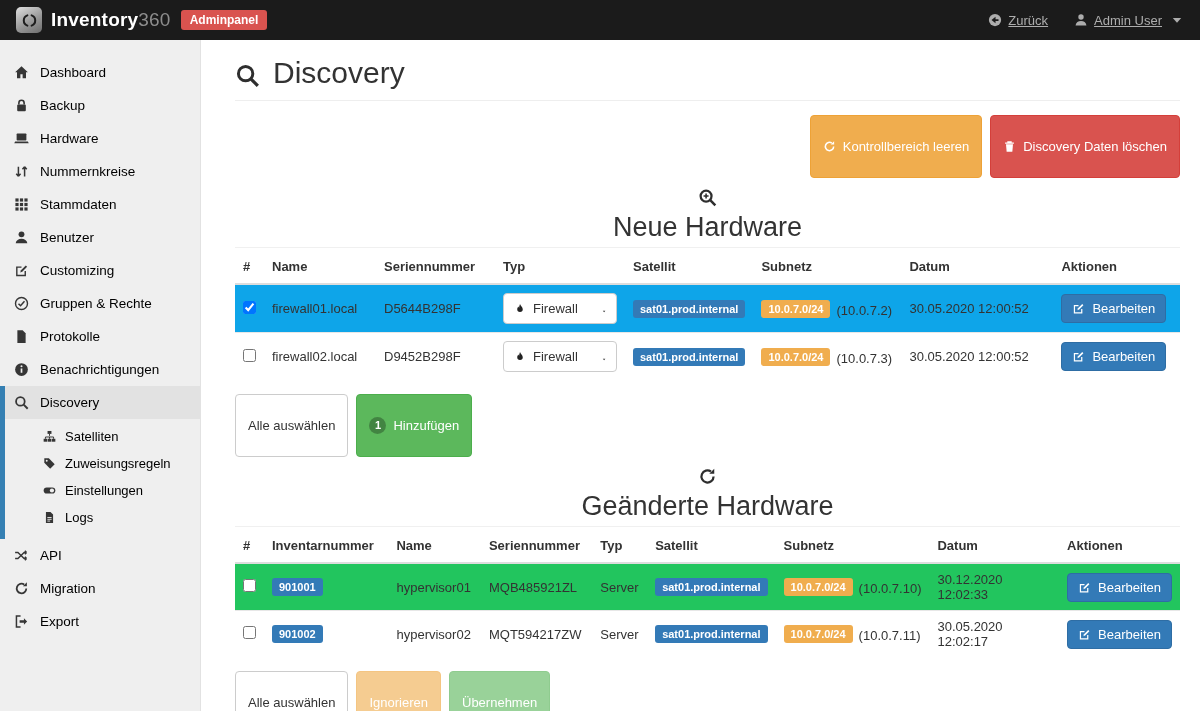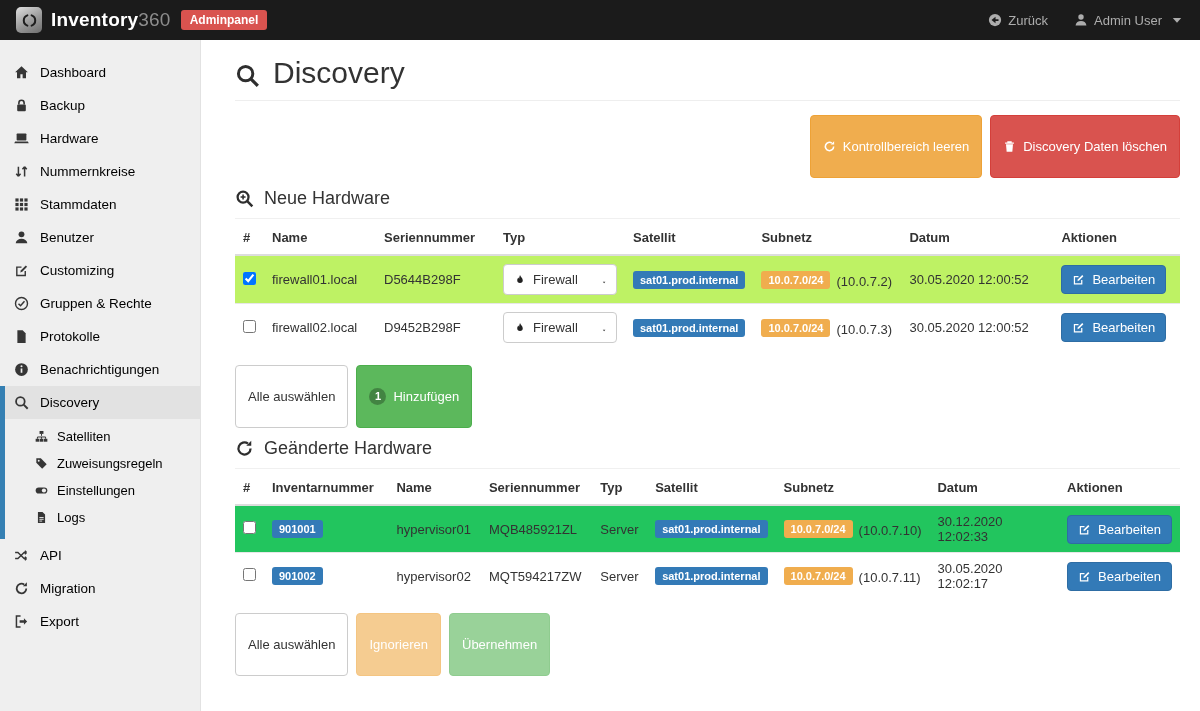--- a/index.html
+++ b/index.html
@@ -11,49 +11,49 @@
     background:#1b1b1b; display:flex; align-items:center; padding:0 16px; z-index:5; }
   .logo-box { width:26px; height:26px; border-radius:5px; margin-right:9px;
     background:linear-gradient(150deg,#e0e0e0 0%,#9a9a9a 55%,#6e6e6e 100%);
     display:flex; align-items:center; justify-content:center; color:#1e1e1e; }
   .logo-box .icon{ width:17px; height:17px; }
   .brand { font-size:19px; color:#fff; font-weight:600; letter-spacing:.2px; }
   .brand .suffix { color:#8d8d8d; font-weight:300; }
   .admin-badge { margin-left:10px; background:#d9534f; color:#fff; font-size:12px;
     font-weight:bold; padding:3px 9px; border-radius:3px; }
   .header-right { margin-left:auto; display:flex; align-items:center; gap:26px;
-    color:#adadad; font-size:13px; }
+    color:#adadad; font-size:13px;text-decoration:underline; }
   .header-link { display:flex; align-items:center; gap:6px; cursor:pointer; }
   .header-link .icon { width:14px; height:14px; }
   .caret { width:9px; height:9px; margin-left:2px; }
 
   
   .sidebar { position:absolute; left:0; top:40px; width:201px; bottom:0;
     background:#efefef; border-right:1px solid #e2e2e2; padding-top:16px;
     font-size:13.5px; color:#000000; }
   .nav-item { display:flex; align-items:center; gap:11px; padding:8px 14px;
     cursor:pointer; line-height:17px; }
   .nav-item .icon { width:15px; height:15px; color:#363636; flex:none; }
   .nav-group { border-left:5px solid #3580b3; }
   .nav-group .nav-item { padding-left:9px; }
   .nav-item.active { background:#e2e2e2; }
-  .submenu { padding:4px 0 8px 0; }
+  .submenu { padding:4px 0 8px 8px; }
   .submenu .nav-item { padding:5px 14px 5px 30px; font-size:13px; gap:9px; }
   .submenu .nav-item .icon { width:13px; height:13px; }
 
   
   .main { position:absolute; left:201px; top:40px; right:0; bottom:0;
     background:#fff; padding:12px 20px 0 34px; }
   h1.page-title { font-size:30px; font-weight:400; color:#333; display:flex;
     align-items:center; gap:13px; margin:4px 0 10px; line-height:34px; }
   h1.page-title .icon { width:25px; height:25px; color:#2e2e2e; }
   hr.rule { border:0; border-top:1px solid #eee; }
   .top-actions { display:flex; justify-content:flex-end; gap:8px; margin:14px 0 0; }
-  h2.section-title { font-size:18px; font-weight:400; color:#333; display:flex;
-    align-items:center; gap:10px; margin:8px 0 0; line-height:24px; }
+  h2.section-title { font-size:27px; font-weight:400; color:#333; display:flex;
+    align-items:center; gap:10px; margin:8px 0 0; line-height:24px;flex-direction:column; }
   h2.section-title .icon { width:19px; height:19px; color:#2e2e2e; }
   .section-gap { margin-top:60px; }
   hr.sub-rule { border:0; border-top:1px solid #f0f0f0; margin-top:8px; }
 
   
   .btn { display:inline-flex; align-items:center; gap:7px; border-radius:4px;
     font-size:13px; padding:22px 12px; border:1px solid transparent; cursor:pointer;
     color:#fff; font-family:inherit; line-height:17px; white-space:nowrap; }
   .btn .icon { width:13px; height:13px; }
   .btn-warning { background:#f0ad4e; border-color:#eea236; }
@@ -66,21 +66,21 @@
     background:rgba(0,0,0,.28); display:flex; align-items:center; justify-content:center;
     font-size:11px; font-weight:bold; color:#fff; }
 
   
   table.grid { width:100%; border-collapse:collapse; font-size:13px; color:#333;
     margin-top:2px; }
   table.grid th { text-align:left; padding:9px 8px; border-bottom:2px solid #ddd;
     font-weight:bold; }
   table.grid td { padding:8px; border-top:1px solid #e7e7e7; height:42px;
     vertical-align:middle; }
-  tr.row-selected { background:#bef264;padding-left:24px; }
+  tr.row-selected { background:#0ea5e9;padding-left:24px; }
   tr.row-striped { background:#22c55e; }
   .badge { display:inline-block; color:#fff; font-size:11px; font-weight:bold;
     padding:3px 7px; border-radius:3px; }
   .badge-blue { background:#337ab7; }
   .badge-orange { background:#f0ad4e; }
   .subnet-cell { display:flex; align-items:flex-end; gap:6px; }
   .select-box { display:inline-flex; align-items:center; border:1px solid #ccc;
     border-radius:4px; background:#fff; padding:7px 10px; width:114px;
     justify-content:space-between; cursor:pointer;gap:24px; }
   .select-box .left { display:flex; align-items:center; gap:7px; color:#333; }

